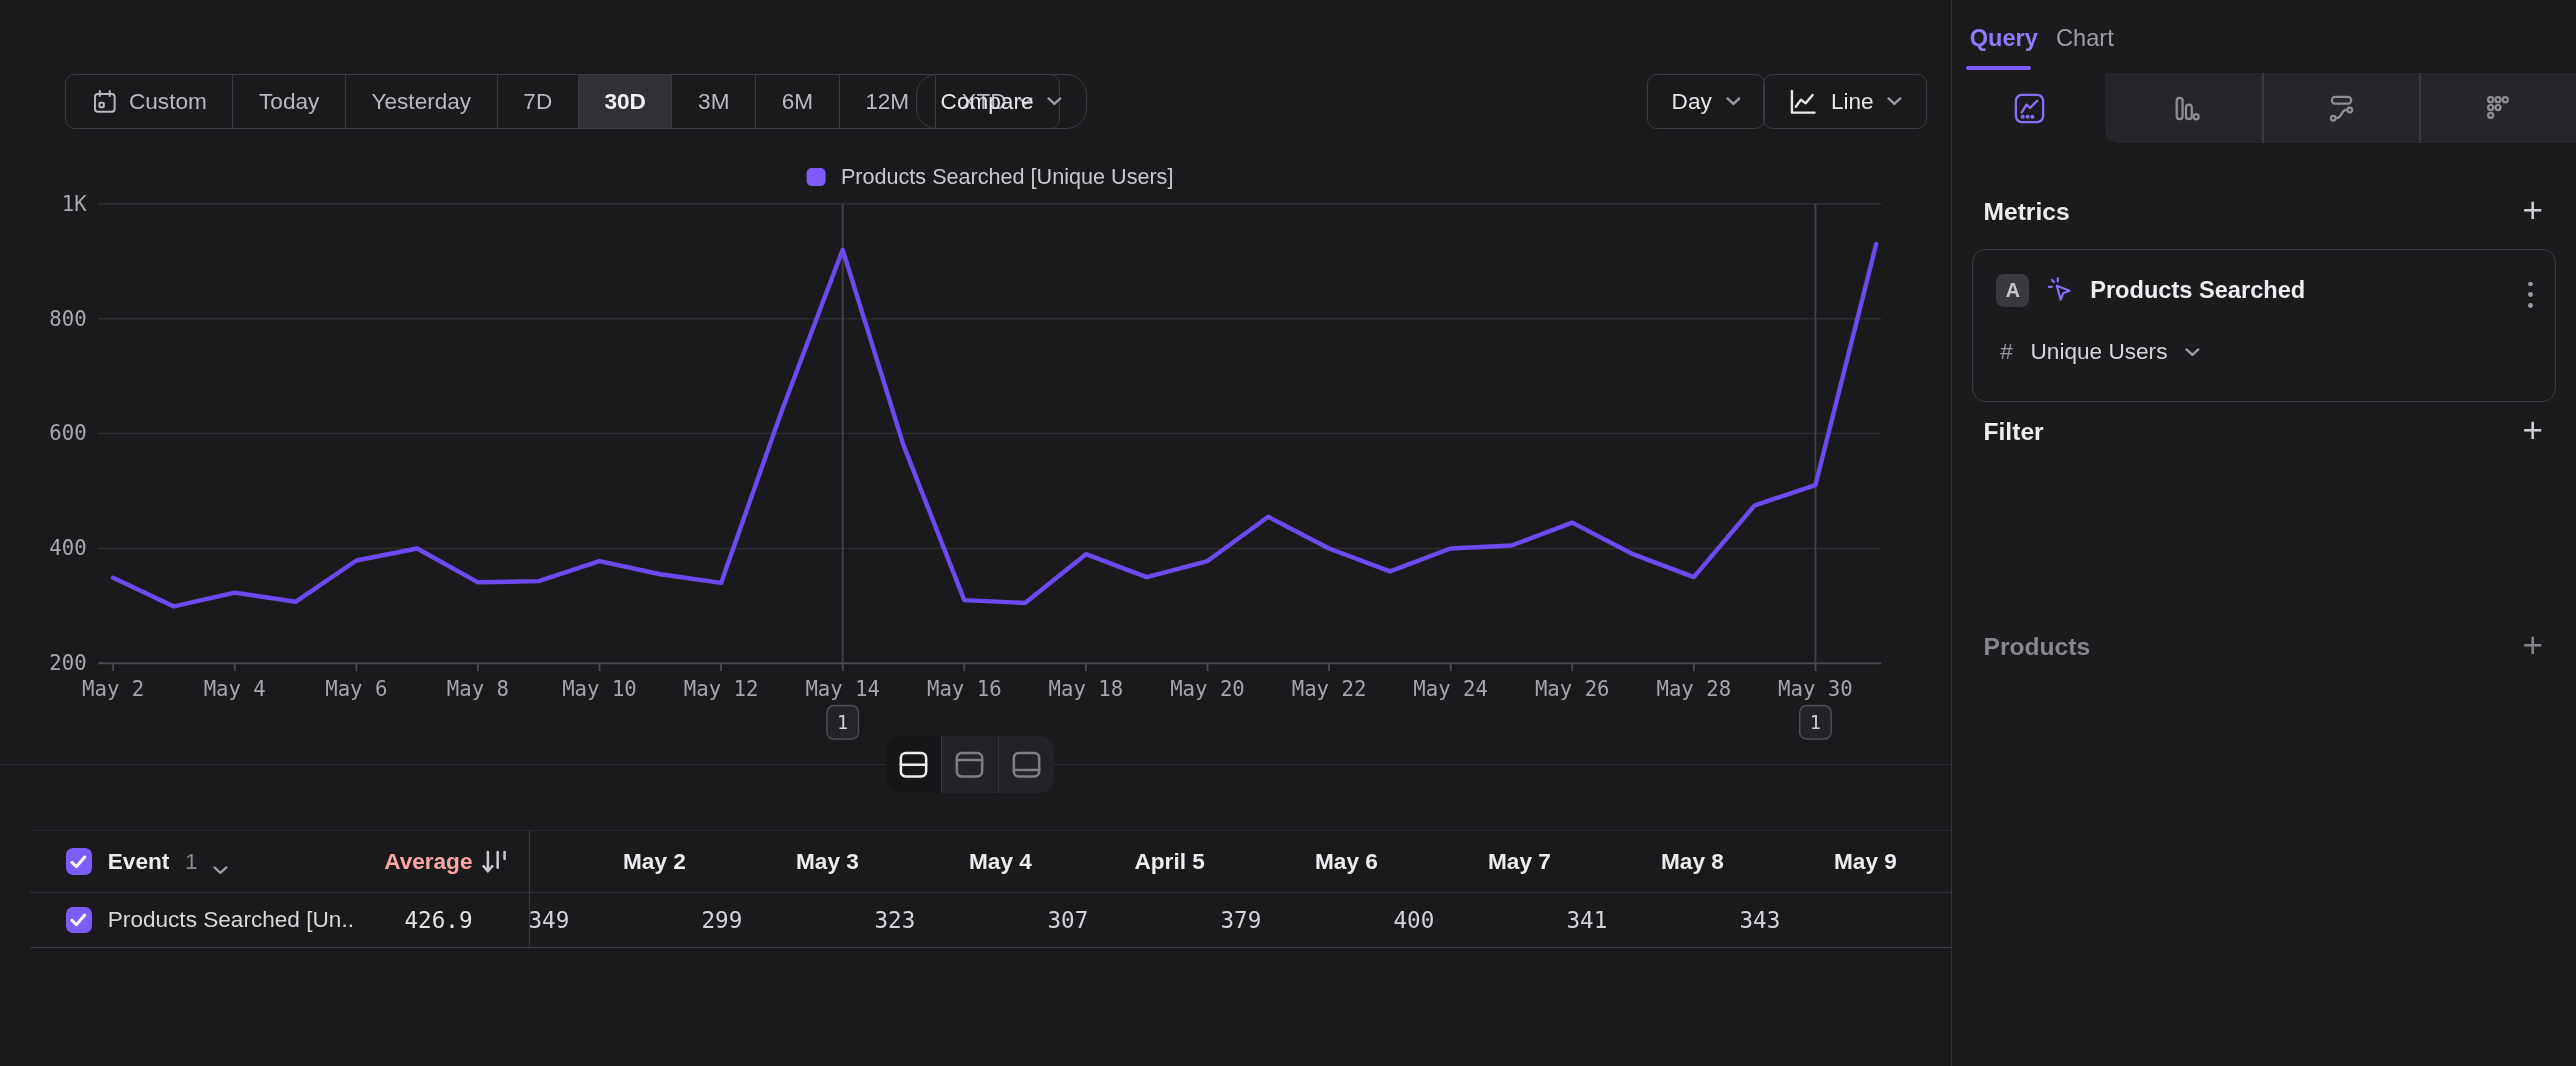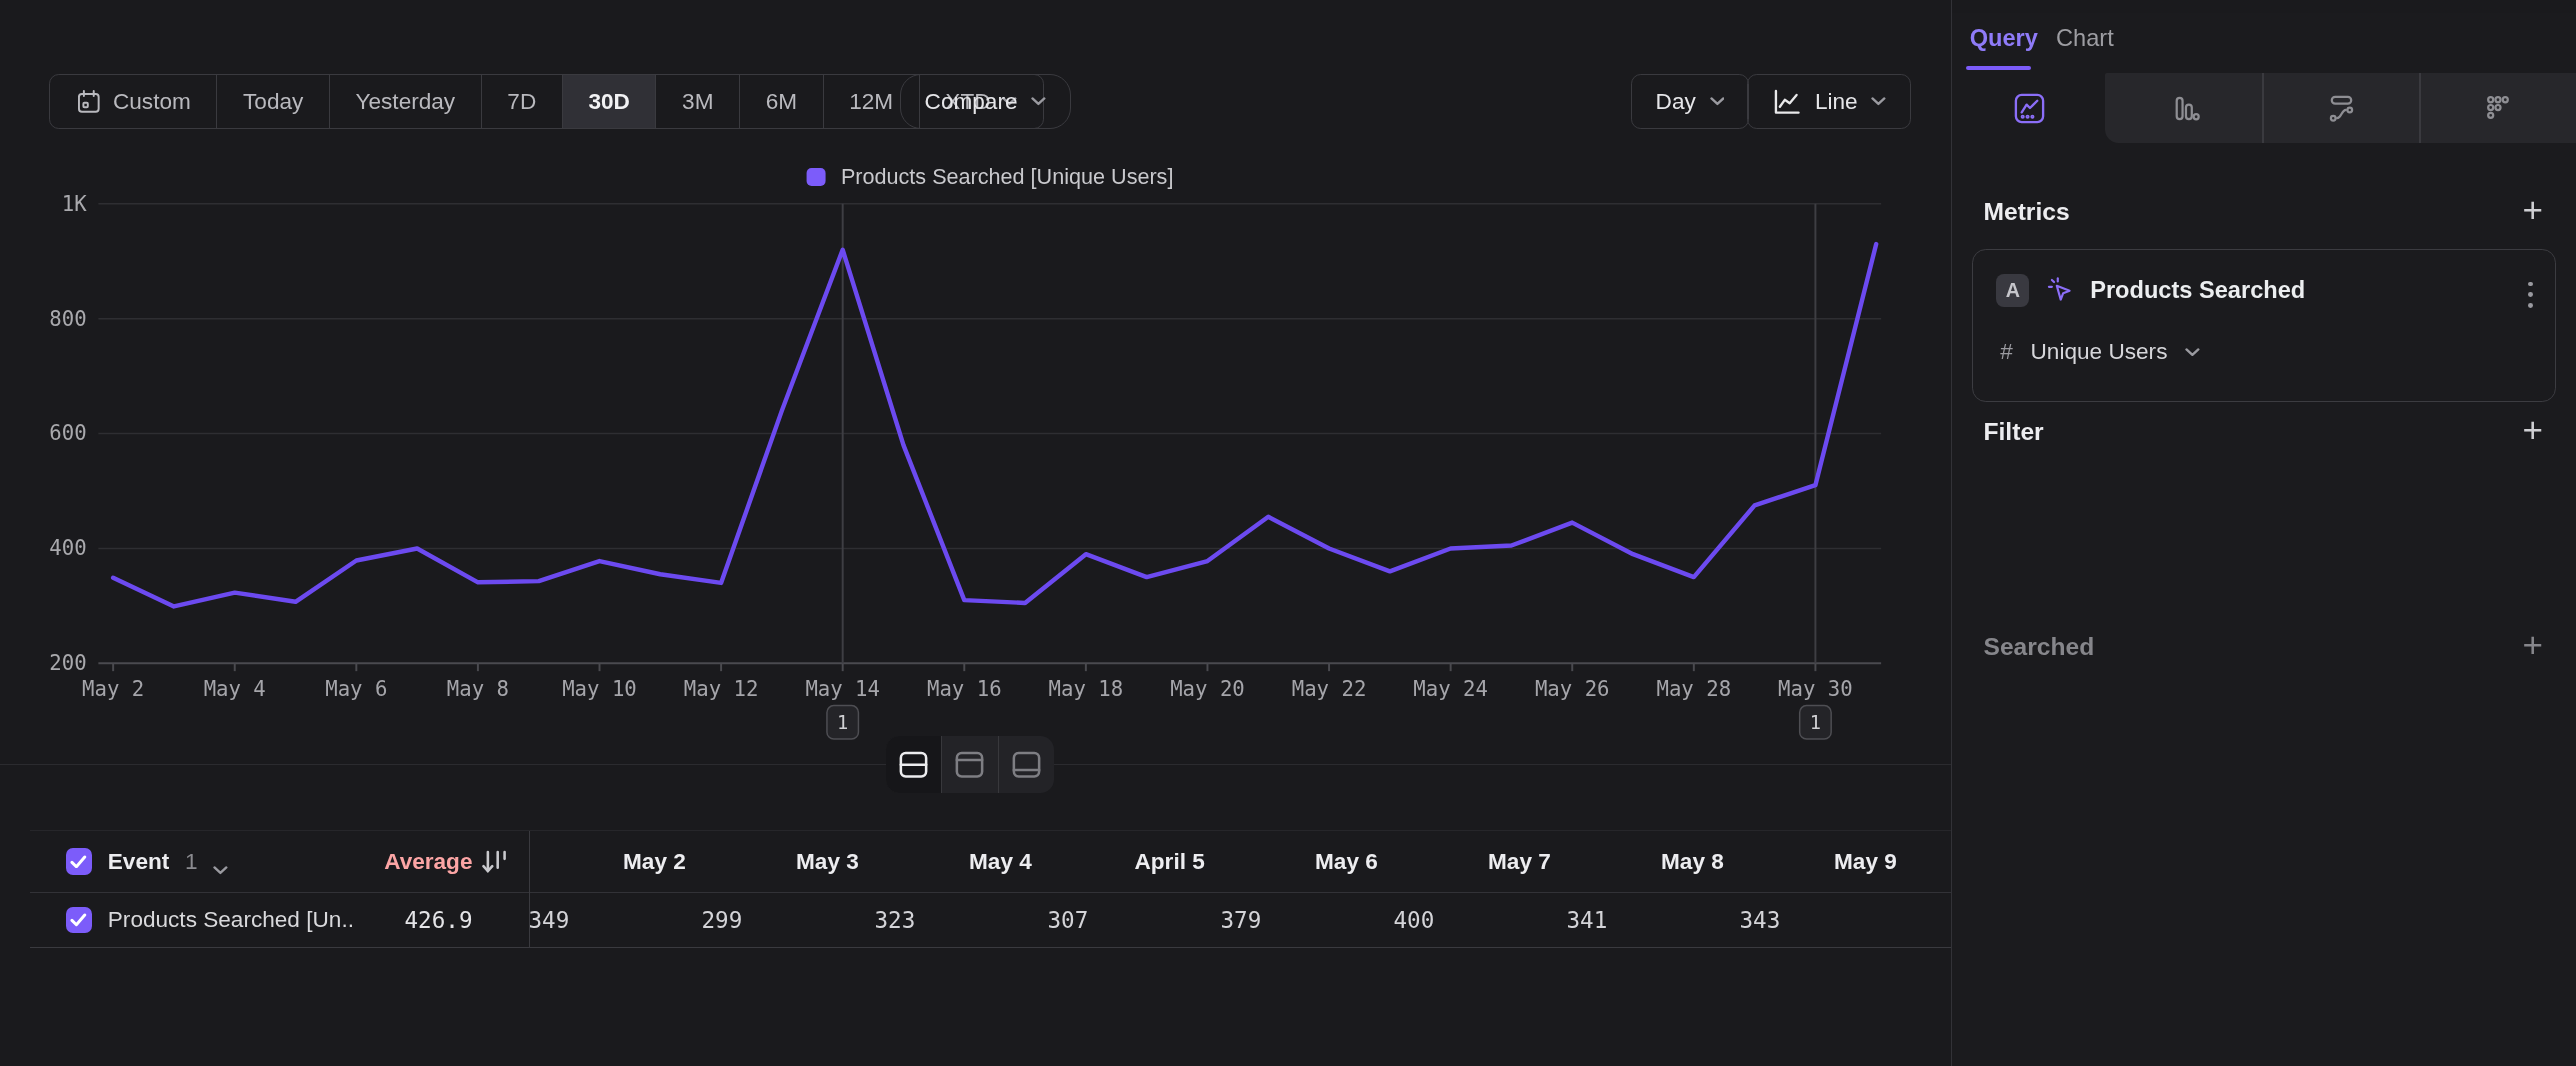--- a/index.html
+++ b/index.html
@@ -9,21 +9,21 @@
     --purple:#7c5cfa; --purple-txt:#8f7bf8; --series:#6c4af0;
   }
   *{margin:0;padding:0;box-sizing:border-box;}
   html,body{width:2576px;height:1067px;background:var(--bg);overflow:hidden;
     font-family:"Liberation Sans",sans-serif;color:var(--txt);-webkit-font-smoothing:antialiased;}
   #stage{position:relative;width:2576px;height:1067px;background:var(--bg);}
   #main{position:absolute;left:0;top:0;width:1951px;height:1067px;}
   .mono{font-family:"DejaVu Sans Mono",monospace;}
 
   
-  #toolbar{position:absolute;left:0;top:74px;width:1951px;height:55px;}
+  #toolbar{position:absolute;left:16px;top:74px;width:1951px;height:55px;}
   .seg{position:absolute;left:49px;top:0;height:55px;display:flex;align-items:stretch;
     border:1.5px solid var(--border);border-radius:9.8px;overflow:hidden;}
   .seg-btn{display:flex;align-items:center;gap:11.8px;padding:0 25.6px;font-size:22.6px;color:var(--txt2);
     border-right:1px solid var(--border);cursor:pointer;white-space:nowrap;}
   .seg-btn:last-child{border-right:none;}
   .seg-btn.selected{background:var(--selected);color:#f2f2f4;font-weight:600;}
   .pill{position:absolute;top:0;height:55px;display:flex;align-items:center;gap:13.8px;
     border:1.5px solid var(--border);border-radius:9.8px;padding:0 23.6px;font-size:22.6px;color:#e6e6e9;cursor:pointer;white-space:nowrap;}
   #compare-btn{left:900px;border-radius:21px;}
   #granularity-btn{left:1631px;}
@@ -389,17 +389,17 @@
         <span class="agg-label">Unique Users</span>
         <svg class="chev" viewBox="0 0 15 9">
             <path d="M1.5 1.5 L7.5 7 L13.5 1.5"></path>
           </svg>
       </div>
     </div>
 
     <div class="p-heading" style="top:405px">Filter</div>
     <div class="p-plus local" style="top:399px">+</div>
 
-    <div class="p-heading" id="breakdown-heading" style="top:620px">Searched</div>
+    <div class="p-heading" id="breakdown-heading" style="top:620px">Products</div>
     <div class="p-plus local" id="breakdown-plus" style="top:614px">+</div>
   </div>
 </div>
 
 
 </body></html>

